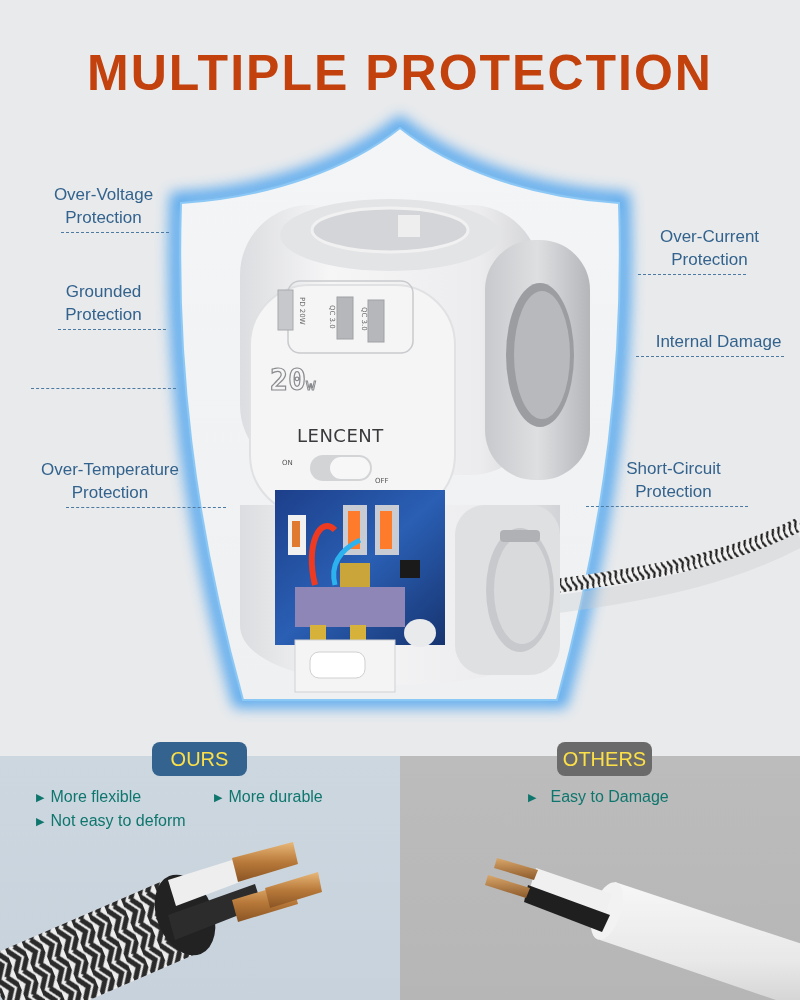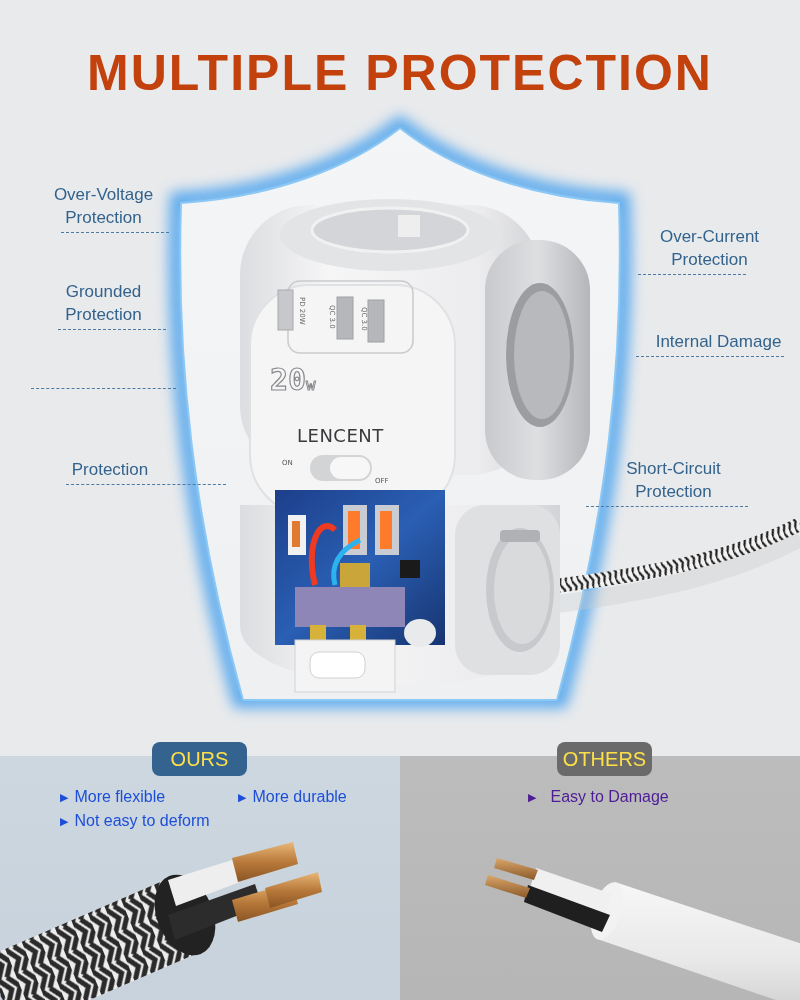--- a/index.html
+++ b/index.html
@@ -54,22 +54,22 @@
     font-family: "Liberation Sans", sans-serif;
   }
   .badge-ours { left: 152px; width: 95px; background: #34638f; }
   .badge-others { left: 557px; width: 95px; background: #6a6a6a; }
 
   .feature {
     position: absolute; font-size: 16px; line-height: 20px;
     font-family: "Liberation Sans", sans-serif; white-space: nowrap;
   }
   .feature .arrow { font-size: 11px; margin-right: 6px; vertical-align: 1px; }
-  .feature.ours { color: #1d4ed8; margin-left: 24px; }
-  .feature.others { color: #4c1d95; }
+  .feature.ours { color: #0f766e; }
+  .feature.others { color: #0f766e; }
   .feature.others .arrow { margin-right: 14px; }
 
   .cable-img { position: absolute; }
 </style>
 </head>
 <body>
 
 <div class="title">MULTIPLE PROTECTION</div>
 
 <svg class="shield" viewBox="0 0 800 760">
@@ -93,20 +93,21 @@
 </div>
 <div class="callout" style="left:30px; top:280px; width:135px;">
   <div>Grounded</div>
   <div>Protection</div>
   <span class="rule" style="margin-left:22px; width:108px;"></span>
 </div>
 <div class="callout" style="left:20px; top:383px; width:145px;">
   <span class="rule" style="margin-left:5px; width:145px; margin-top:5px;"></span>
 </div>
 <div class="callout" style="left:18px; top:458px; width:172px;">
+  <div>Over-Temperature</div>
   <div>Protection</div>
   <span class="rule" style="margin-left:42px; width:160px;"></span>
 </div>
 
 <div class="callout" style="left:636px; top:225px; width:135px;">
   <div>Over-Current</div>
   <div>Protection</div>
   <span class="rule" style="margin-left:-4px; width:108px;"></span>
 </div>
 <div class="callout" style="left:640px; top:330px; width:145px;">

